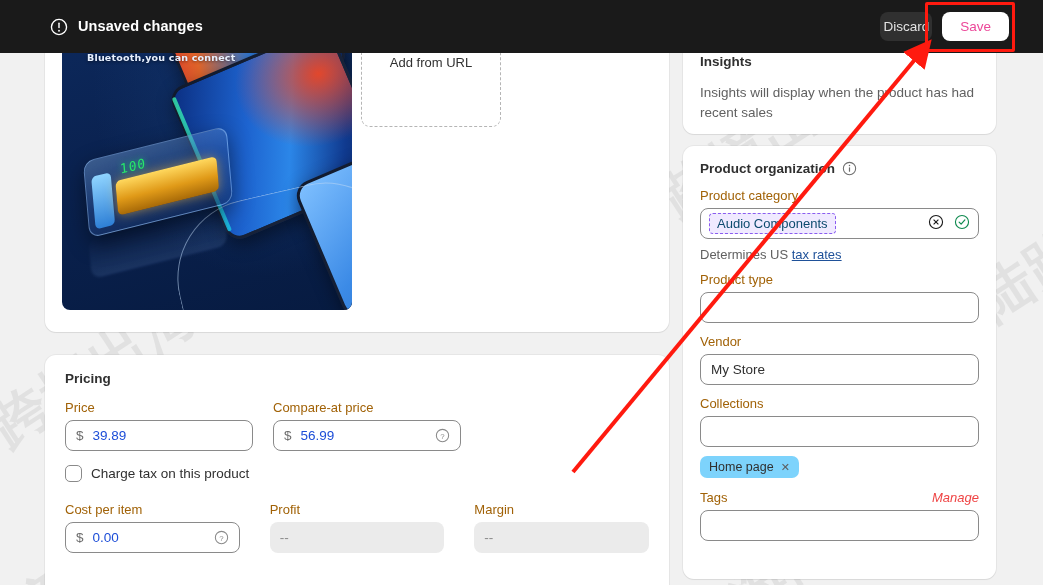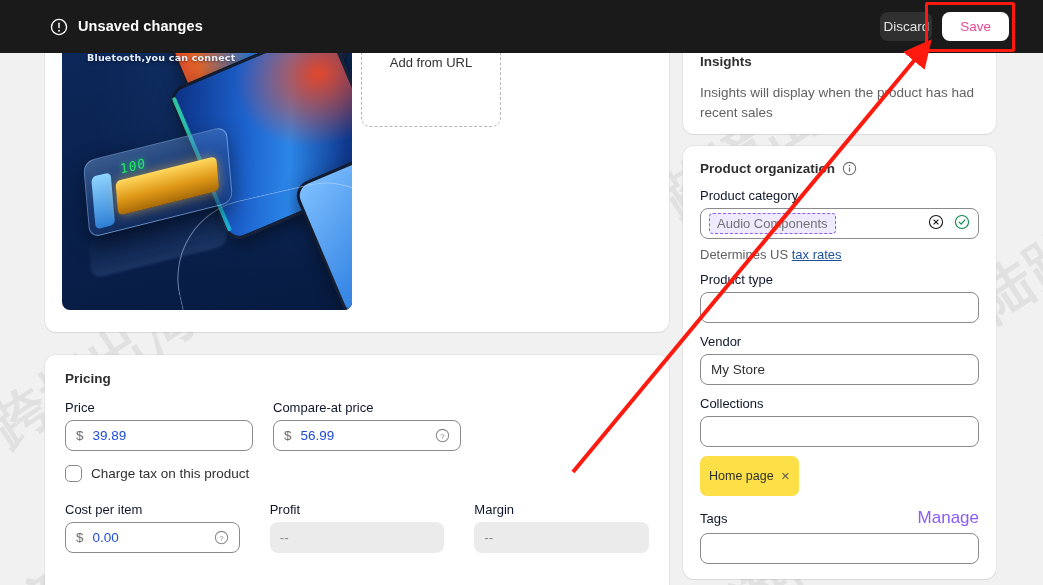--- a/index.html
+++ b/index.html
@@ -260,21 +260,21 @@
     padding: 16px 20px;
   }
   .card-title {
     font-size: 13.5px;
     font-weight: 700;
     color: #303030;
     margin: 0 0 14px 0;
   }
   .field-label {
     font-size: 13px;
-    color: #0f172a;
+    color: #a16207;
     margin-bottom: 5px;
     display: block;
   }
   .inp {
     width: 100%;
     height: 31px;
     border: 1px solid #8a8a8a;
     border-radius: 8px;
     background: #fff;
     display: flex; align-items: center;
@@ -346,21 +346,21 @@
     border-radius: 8px;
     background: #fff;
     display: flex; align-items: center;
     padding: 0 8px;
     gap: 6px;
     position: relative;
   }
   .cat-chip {
     border: 1px dashed #8a5cf0;
     background: #f0eaff;
-    color: #737373;
+    color: #0c4a6e;
     border-radius: 4px;
     font-size: 13px;
     padding: 2px 7px;
     white-space: nowrap;
   }
   .cat-actions {
     margin-left: auto;
     display: flex; align-items: center; gap: 10px;
   }
   .helper {
@@ -368,38 +368,39 @@
     color: #616161;
     margin: 8px 0 10px 0;
   }
   .helper a {
     color: #1f5199;
     text-decoration: underline;
   }
   .spacer10 { height: 11px; }
   .tag-pill {
     display: inline-flex; align-items: center; gap: 7px;
-    background: #fde047;
+    background: #7dd3fc;
     color: #303030;
     border-radius: 7px;
-    padding: 13px 9px;
+    padding: 4px 9px;
     font-size: 12.5px;
     margin-top: 9px;
   }
   .tag-x { font-size: 11px; color: #5c5c5c; cursor: pointer; }
   .tags-head {
     display: flex; align-items: baseline;
     justify-content: space-between;
     margin-top: 12px;
     margin-bottom: 5px;
   }
   .manage-link {
-    font-size: 17px;
-    color: #8b5cf6;
+    font-size: 13px;
+    color: #ef4444;
     cursor: pointer;
+    font-style: italic;
   }
 </style>
 </head>
 <body>
 
 <div id="app">
 
   <div class="content">
 
     <div class="card media-card">

